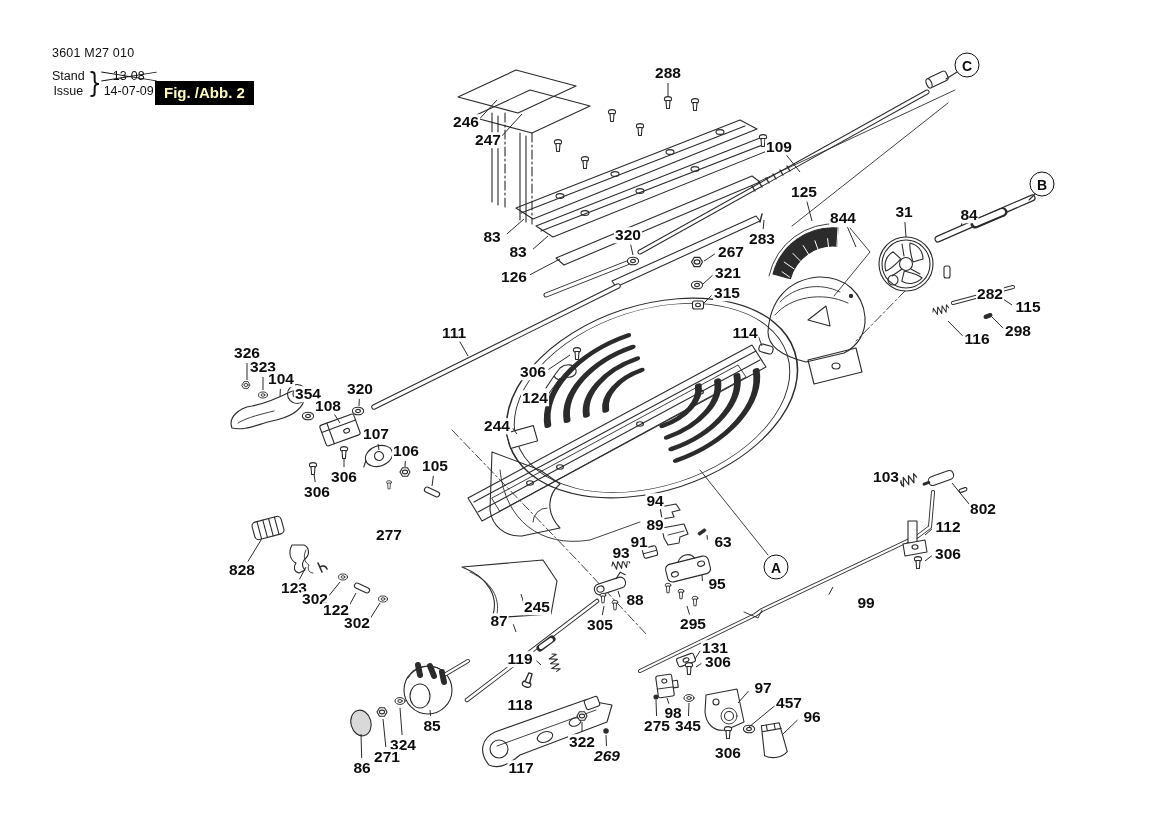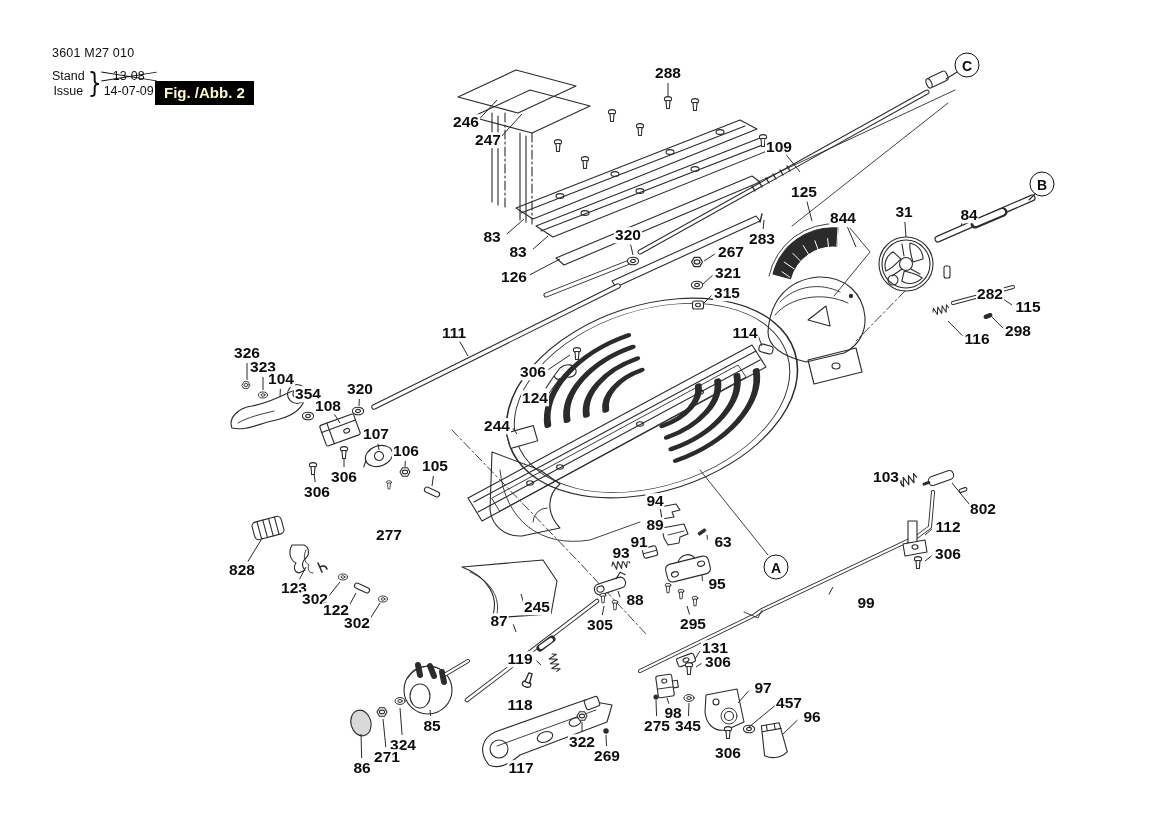--- a/index.html
+++ b/index.html
@@ -508,21 +508,21 @@
       <span class="callout" style="left: 715px; top: 648px;">131</span>
       <span class="callout" style="left: 718px; top: 662px;">306</span>
       <span class="callout" style="left: 520px; top: 659px;">119</span>
       <span class="callout" style="left: 520px; top: 705px;">118</span>
       <span class="callout" style="left: 432px; top: 726px;">85</span>
       <span class="callout" style="left: 403px; top: 745px;">324</span>
       <span class="callout" style="left: 387px; top: 757px;">271</span>
       <span class="callout" style="left: 362px; top: 768px;">86</span>
       <span class="callout" style="left: 521px; top: 768px;">117</span>
       <span class="callout" style="left: 582px; top: 742px;">322</span>
-      <span class="callout" style="left: 607px; top: 756px;">269</span>
+      <span class="callout" style="left: 607px; top: 756px; font-style: italic;">269</span>
       <span class="callout" style="left: 673px; top: 713px;">98</span>
       <span class="callout" style="left: 657px; top: 726px;">275</span>
       <span class="callout" style="left: 688px; top: 726px;">345</span>
       <span class="callout" style="left: 763px; top: 688px;">97</span>
       <span class="callout" style="left: 789px; top: 703px;">457</span>
       <span class="callout" style="left: 812px; top: 717px;">96</span>
       <span class="callout" style="left: 728px; top: 753px;">306</span>
       <div class="bubble" style="left: 776px; top: 567px;">A</div>
       <div class="bubble" style="left: 1042px; top: 184px;">B</div>
       <div class="bubble" style="left: 967px; top: 65px;">C</div>

